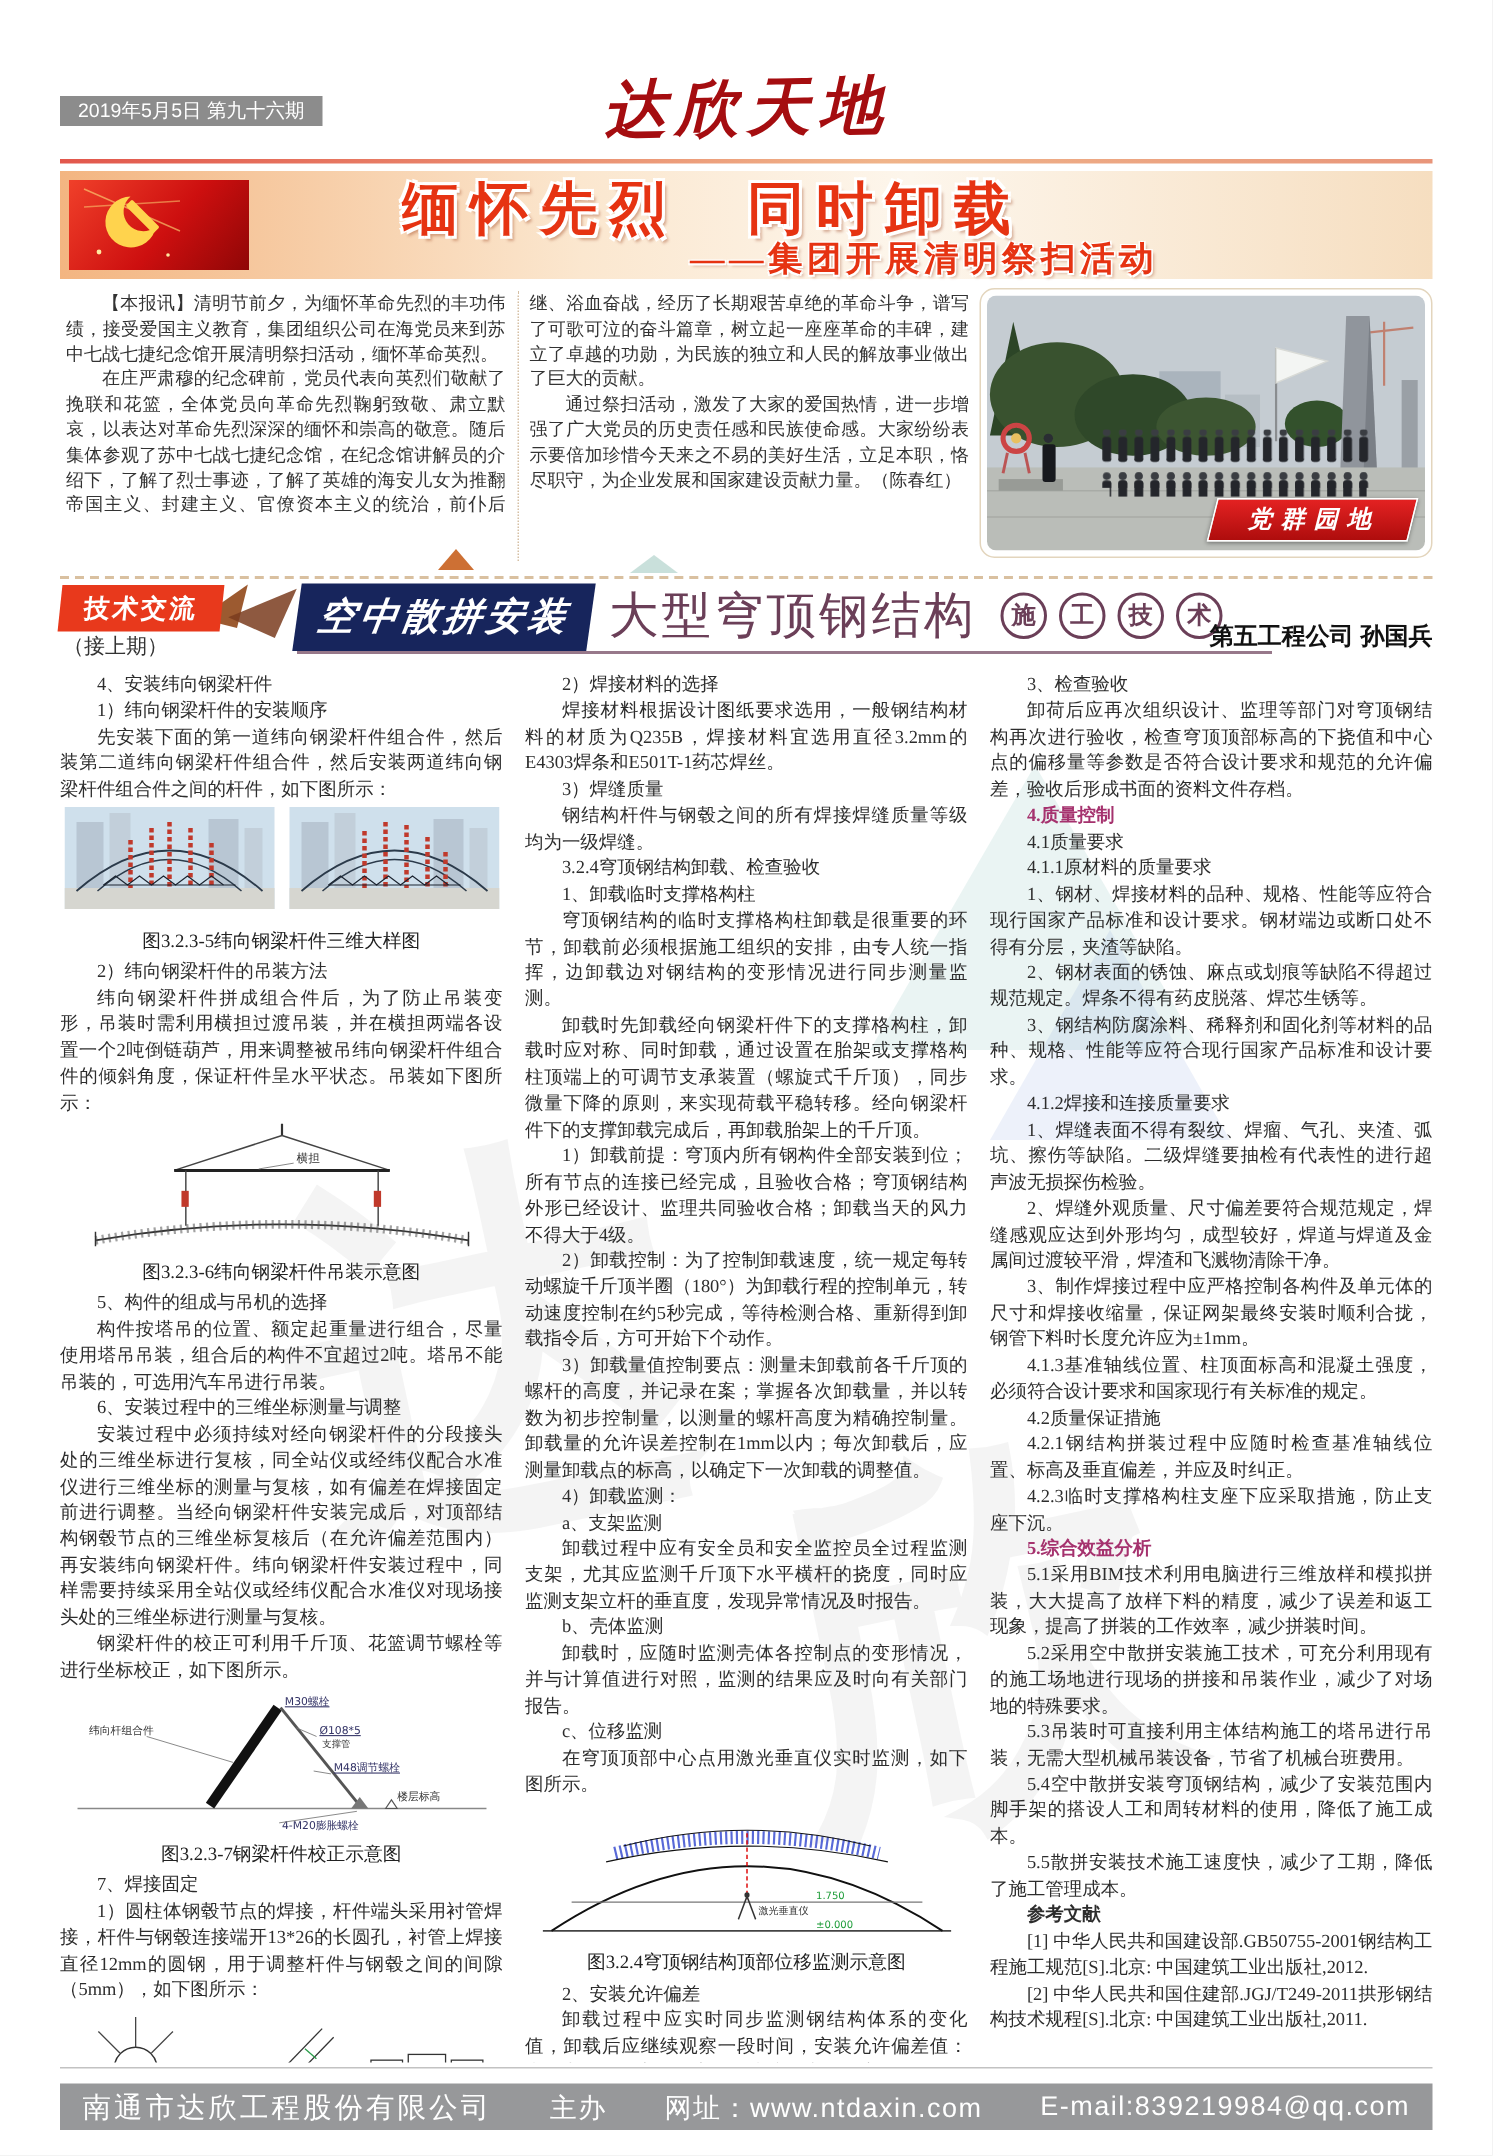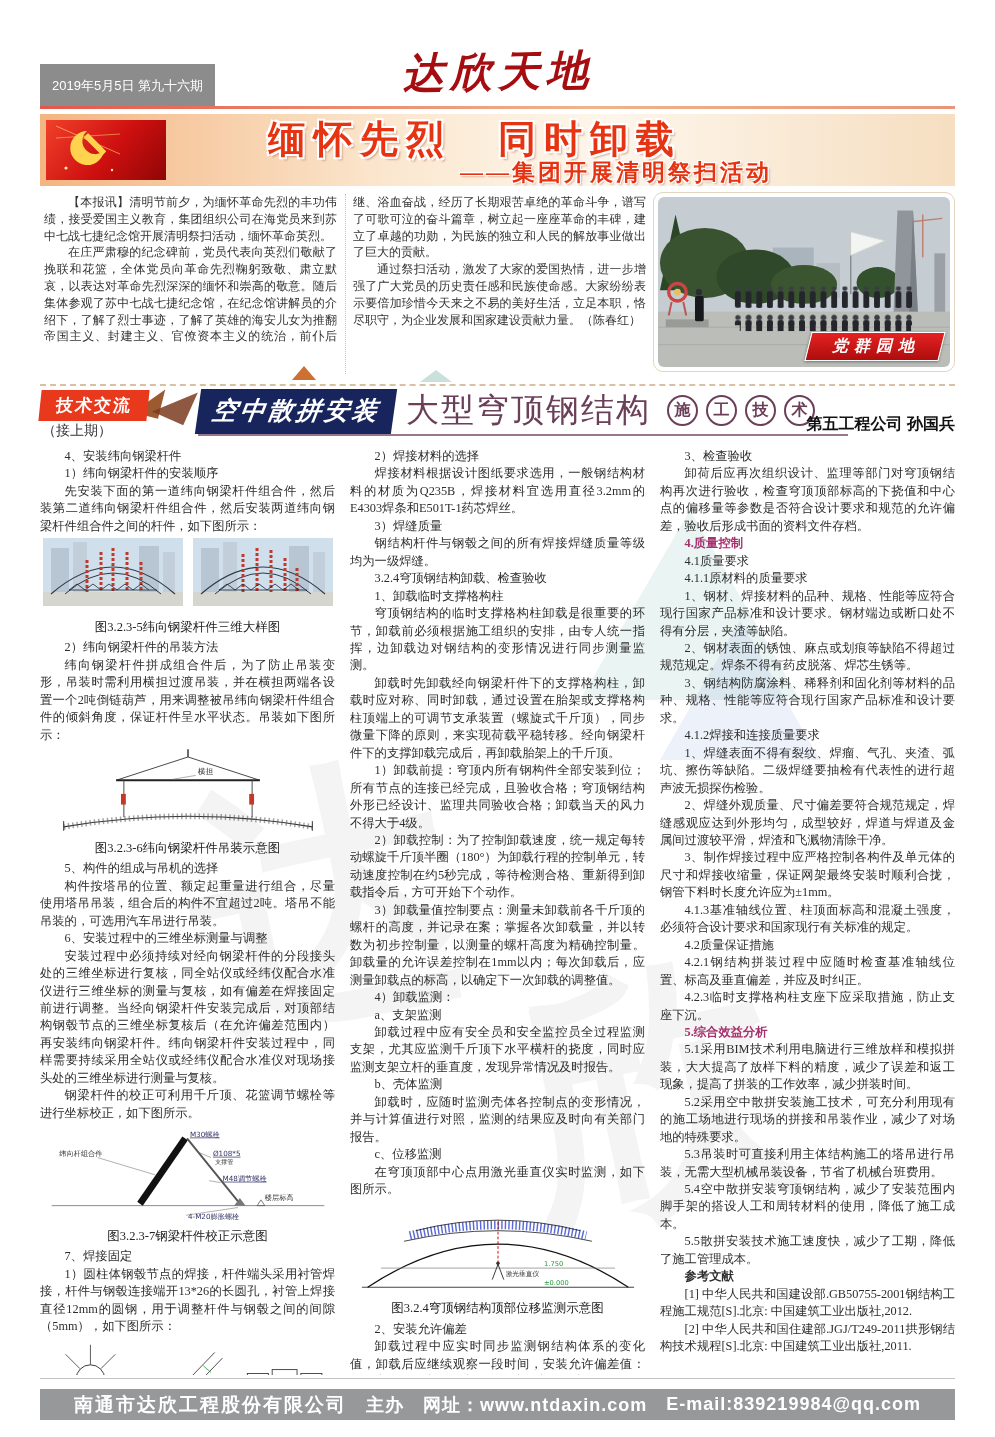--- a/index.html
+++ b/index.html
@@ -1,21 +1,21 @@
 <!DOCTYPE html>
 <html><head>
 <meta charset="utf-8">
 <style>
   html,body{margin:0;padding:0;background:#e9e9e9;}
   .page{position:relative;width:995px;height:1437px;margin:0 auto;background:#fff;overflow:hidden;
         font-family:"Liberation Serif","DejaVu Serif",serif;color:#2f2f2f;}
   
   .masthead{position:absolute;left:40px;right:40px;top:52px;height:52px;}
   .date-box{position:absolute;left:0;top:12px;background:#8c8c8c;color:#fff;font-size:13px;
-            font-family:"Liberation Sans",sans-serif;padding:13px 12px;}
+            font-family:"Liberation Sans",sans-serif;padding:1px 12px;}
   .paper-title{position:absolute;left:50%;transform:translateX(-50%) rotate(-1deg);top:-8px;
             font-family:"DejaVu Serif",serif;font-style:italic;font-weight:900;font-size:42px;
             color:#a50d10;letter-spacing:6px;white-space:nowrap;}
   .mast-right{position:absolute;right:0;top:0;white-space:nowrap;}
   .section-label{font-size:27px;font-weight:900;color:#111;vertical-align:18px;}
   .page-number{font-size:52px;font-weight:900;color:#e8000d;margin-left:10px;
             font-family:"Liberation Sans",sans-serif;}
   .mast-rule{position:absolute;left:40px;right:40px;top:106px;height:3px;
             background:linear-gradient(90deg,#e2574c,#f0b48a 60%,#e8957a);}
   
@@ -79,21 +79,21 @@
   .wm{position:absolute;pointer-events:none;}
   .wm-char{font-size:270px;color:rgba(120,120,120,.08);font-weight:900;transform:rotate(-12deg);}
   .wm-tri1{left:540px;top:120px;width:0;height:0;border-left:110px solid transparent;
        border-right:110px solid transparent;border-bottom:190px solid rgba(90,170,160,.13);}
   .wm-tri2{left:620px;top:230px;width:0;height:0;border-left:80px solid transparent;
        border-right:80px solid transparent;border-bottom:140px solid rgba(110,140,210,.12);}
   
   .foot-line{position:absolute;left:40px;right:40px;top:1378px;border-top:1px solid #c2c2c2;}
   .footbar{position:absolute;left:40px;right:40px;top:1389px;height:31px;background:#97989a;
        color:#fff;display:flex;align-items:center;justify-content:space-between;
-       padding:0 34px;font-family:"Liberation Sans",sans-serif;font-weight:700;}
+       padding:0 15px;font-family:"Liberation Sans",sans-serif;font-weight:400;}
   .footbar .company{font-size:19px;letter-spacing:2px;}
   .footbar .seg{font-size:18px;letter-spacing:1px;}
   svg text{font-family:"DejaVu Sans",sans-serif;}
 </style>
 </head>
 <body>
 
 <div class="page">
 
   <div class="masthead">

